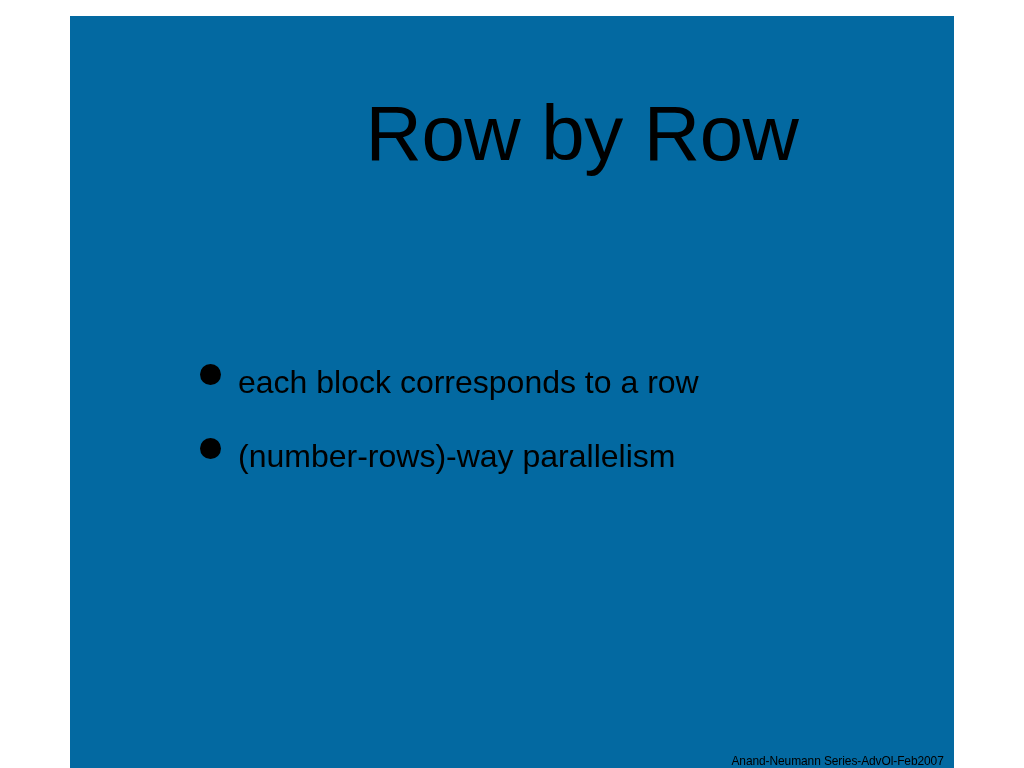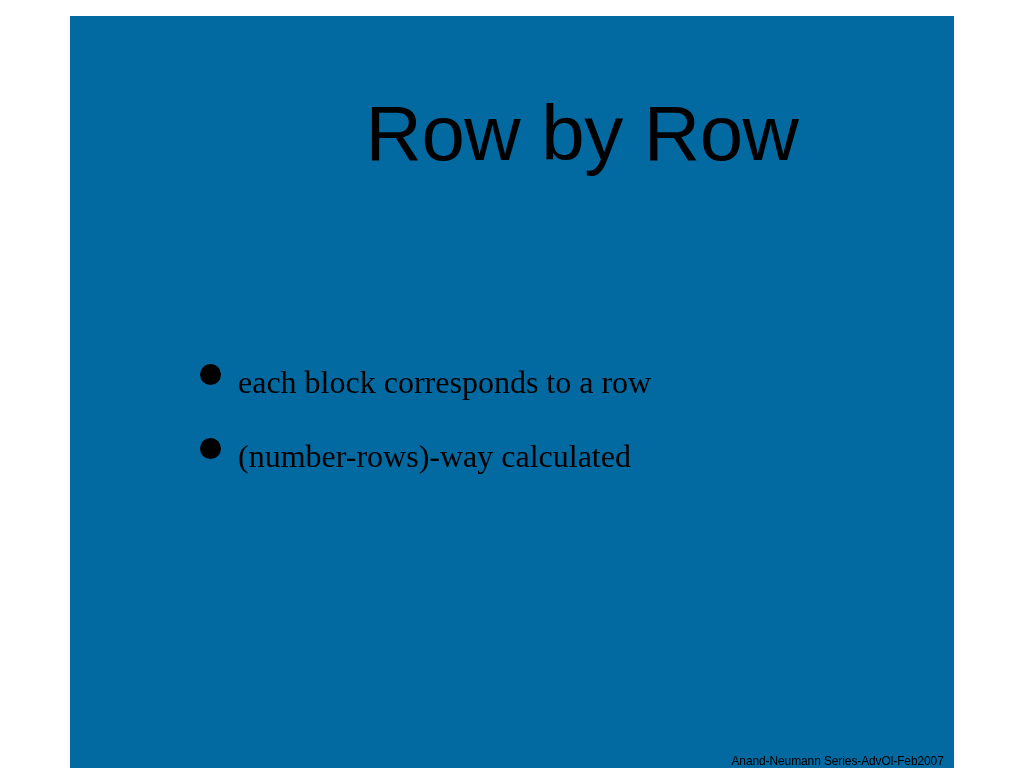--- a/index.html
+++ b/index.html
@@ -59,21 +59,21 @@
     top: 12px;
     width: 21px;
     height: 21px;
     border-radius: 50%;
     background: #000000;
   }
   .bullet-text {
     position: absolute;
     left: 40px;
     top: 10px;
-    font-family: Liberation Serif, serif;
+    font-family: Liberation Sans, sans-serif;
     font-size: 32px;
     font-weight: 400;
     line-height: 40px;
     color: #000000;
     white-space: nowrap;
   }
 
   
   .page-number {
     position: absolute;
@@ -110,21 +110,21 @@
   <ul class="body-list">
 
     <li class="bullet-row">
       <span class="bullet-marker"></span>
       <span class="bullet-text">each block corresponds to a row</span>
     </li>
 
 
     <li class="bullet-row">
       <span class="bullet-marker"></span>
-      <span class="bullet-text">(number-rows)-way calculated</span>
+      <span class="bullet-text">(number-rows)-way parallelism</span>
     </li>
 
   </ul>
 
   <div class="page-number">26</div>
 
   <div class="footer-credit">Anand-Neumann Series-AdvOl-Feb2007</div>
 
 </div>
 

